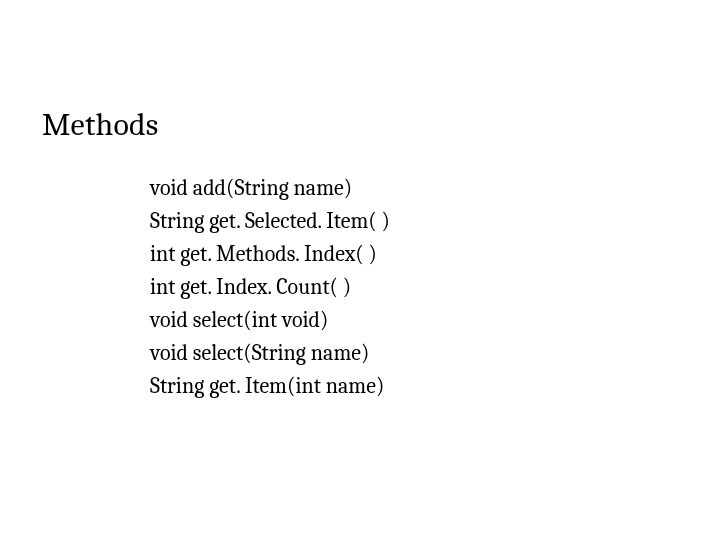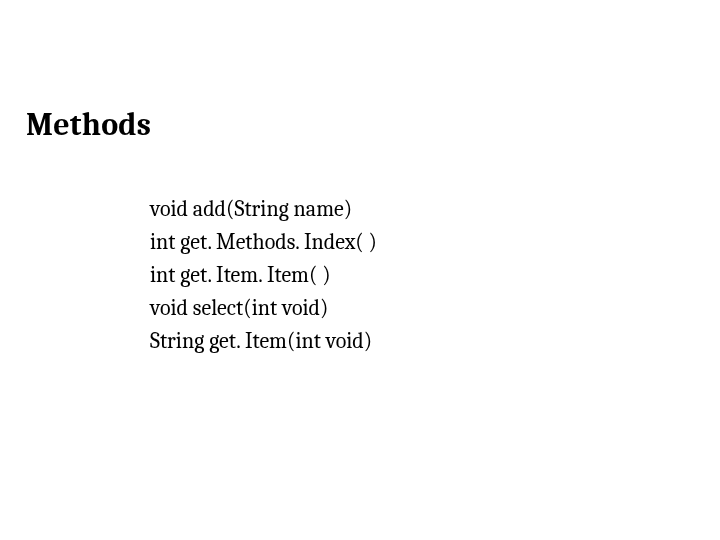--- a/index.html
+++ b/index.html
@@ -12,45 +12,46 @@
     color: #000000;
   }
   .slide {
     position: relative;
     width: 720px;
     height: 540px;
     box-sizing: border-box;
   }
   .heading {
     position: absolute;
-    left: 26px;
+    left: 42px;
     top: 106px;
     font-size: 32px;
-    font-weight: 700;
+    font-weight: 400;
     letter-spacing: 0.2px;
     text-align: right;
   }
   .methods-list {
     position: absolute;
     left: 150px;
     top: 172px;
     font-size: 22px;
     line-height: 1.5;
-    margin-top: 21px;
   }
   .method-line {
     white-space: nowrap;
   }
 </style>
 </head>
 <body>
 
 <div class="slide">
   <div class="heading">Methods</div>
 
   <div class="methods-list">
     <div class="method-line">void add(String name)</div>
+    <div class="method-line">String get. Selected. Item( )</div>
     <div class="method-line">int get. Methods. Index( )</div>
-    <div class="method-line">int get. Item. Item( )</div>
+    <div class="method-line">int get. Index. Count( )</div>
     <div class="method-line">void select(int void)</div>
-    <div class="method-line">String get. Item(int void)</div>
+    <div class="method-line">void select(String name)</div>
+    <div class="method-line">String get. Item(int name)</div>
   </div>
 </div>
 
 </body></html>

